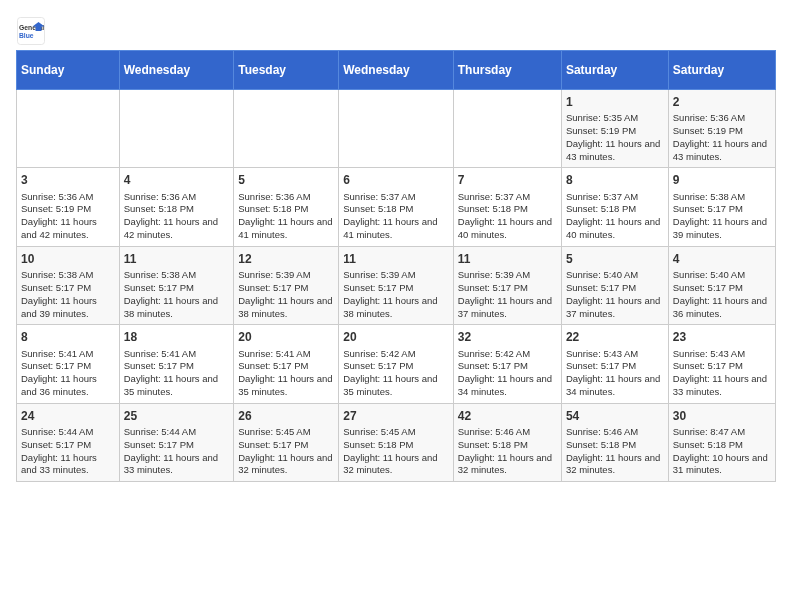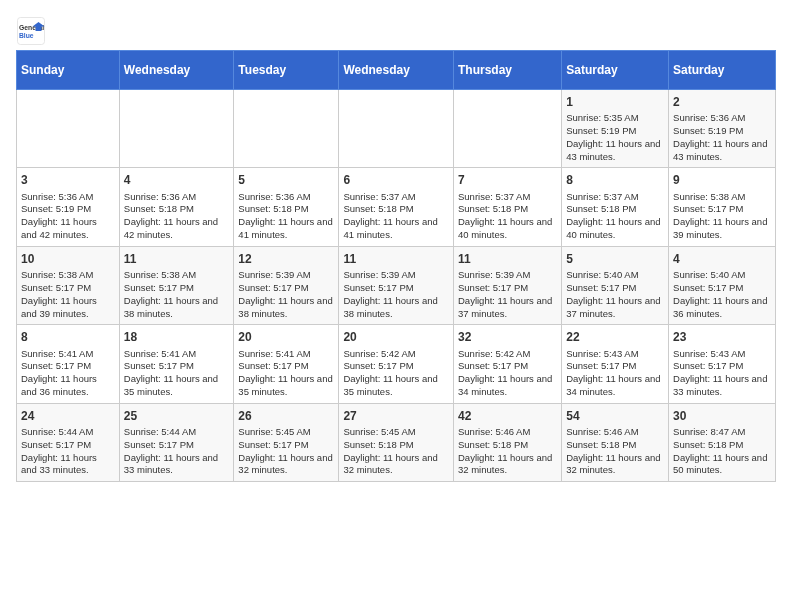--- a/index.html
+++ b/index.html
@@ -290,17 +290,17 @@
         <td>
           <span class="day-num">54</span>
           <span style="display: block;">Sunrise: 5:46 AM</span>
           <span style="display: block;">Sunset: 5:18 PM</span>
           <span style="display: block;">Daylight: 11 hours and 32 minutes.</span>
         </td>
         <td>
           <span class="day-num">30</span>
           <span style="display: block;">Sunrise: 8:47 AM</span>
           <span style="display: block;">Sunset: 5:18 PM</span>
-          <span style="display: block;">Daylight: 11 hours and 50 minutes.</span>
+          <span style="display: block;">Daylight: 10 hours and 31 minutes.</span>
         </td>
       </tr>
     </tbody>
 </table>
 
 </body></html>

